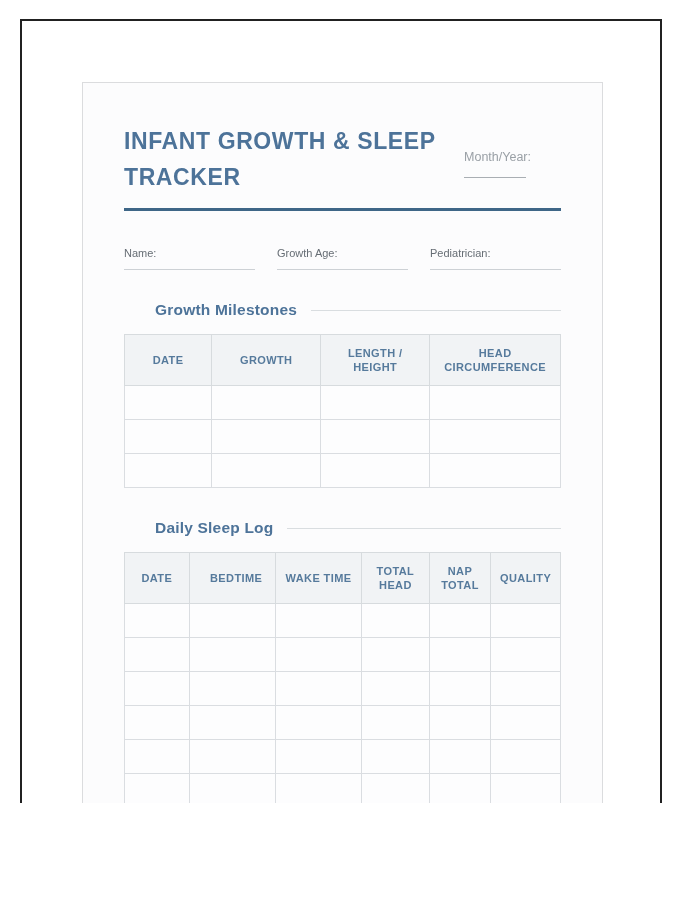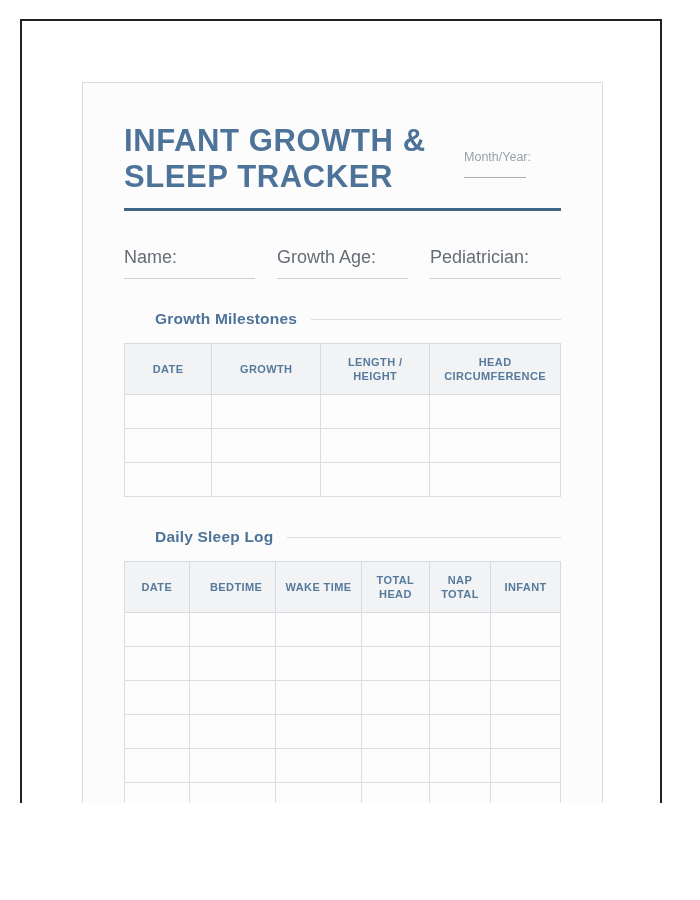--- a/index.html
+++ b/index.html
@@ -14,30 +14,30 @@
     font-family:"Liberation Sans","DejaVu Sans",sans-serif;}
   .viewport{position:relative;width:700px;height:803px;overflow:hidden;background:#ffffff;}
 
   .frame{position:absolute;left:20px;top:19px;width:642px;height:840px;
     border:2px solid var(--frame);background:#ffffff;}
 
   .card{position:absolute;left:60px;top:61px;width:521px;height:800px;
     background:#fcfcfd;border:1px solid #dbdcde;padding:0 41px;}
 
   .header{display:flex;justify-content:space-between;align-items:flex-start;margin-top:40px;}
-  .title{width:352px;font-size:31px;font-weight:bold;color:var(--accent);
+  .title{width:352px;font-size:23px;font-weight:bold;color:var(--accent);
     line-height:36px;letter-spacing:0.6px;}
   .monthyear{margin-top:27px;margin-right:30px;}
   .monthyear-label{font-size:12.5px;color:#9aa0a6;}
   .monthyear-line{width:62px;height:14px;border-bottom:1px solid #a9aeb3;}
 
   .rule{height:3px;background:var(--rule);margin-top:13px;}
 
   .fields{display:flex;gap:22px;margin-top:36px;}
-  .field{flex:1;font-size:18px;color:#666d74;padding-bottom:10px;
+  .field{flex:1;font-size:11px;color:#666d74;padding-bottom:10px;
     border-bottom:1px solid #cdd1d5;}
 
   .section-head{display:flex;align-items:center;margin-top:31px;margin-left:31px;}
   .section-title{font-size:15.5px;font-weight:bold;color:var(--accent);
     white-space:nowrap;letter-spacing:0.2px;}
   .section-line{flex:1;height:1px;background:#d9dde0;margin-left:14px;}
 
   table{width:100%;border-collapse:collapse;table-layout:fixed;margin-top:15px;}
   th{background:var(--th-bg);color:var(--th-text);font-size:11px;font-weight:bold;
     letter-spacing:0.4px;line-height:14px;text-align:center;vertical-align:middle;
@@ -130,21 +130,21 @@
       </div>
 
       <table class="sleep-table">
         <thead>
             <tr>
               <th>DATE</th>
               <th>BEDTIME</th>
               <th>WAKE TIME</th>
               <th>TOTAL HEAD</th>
               <th>NAP TOTAL</th>
-              <th>INFANT</th>
+              <th>QUALITY</th>
             </tr>
           </thead>
         <tbody>
             <tr>
               <td></td>
               <td></td>
               <td></td>
               <td></td>
               <td></td>
               <td></td>

